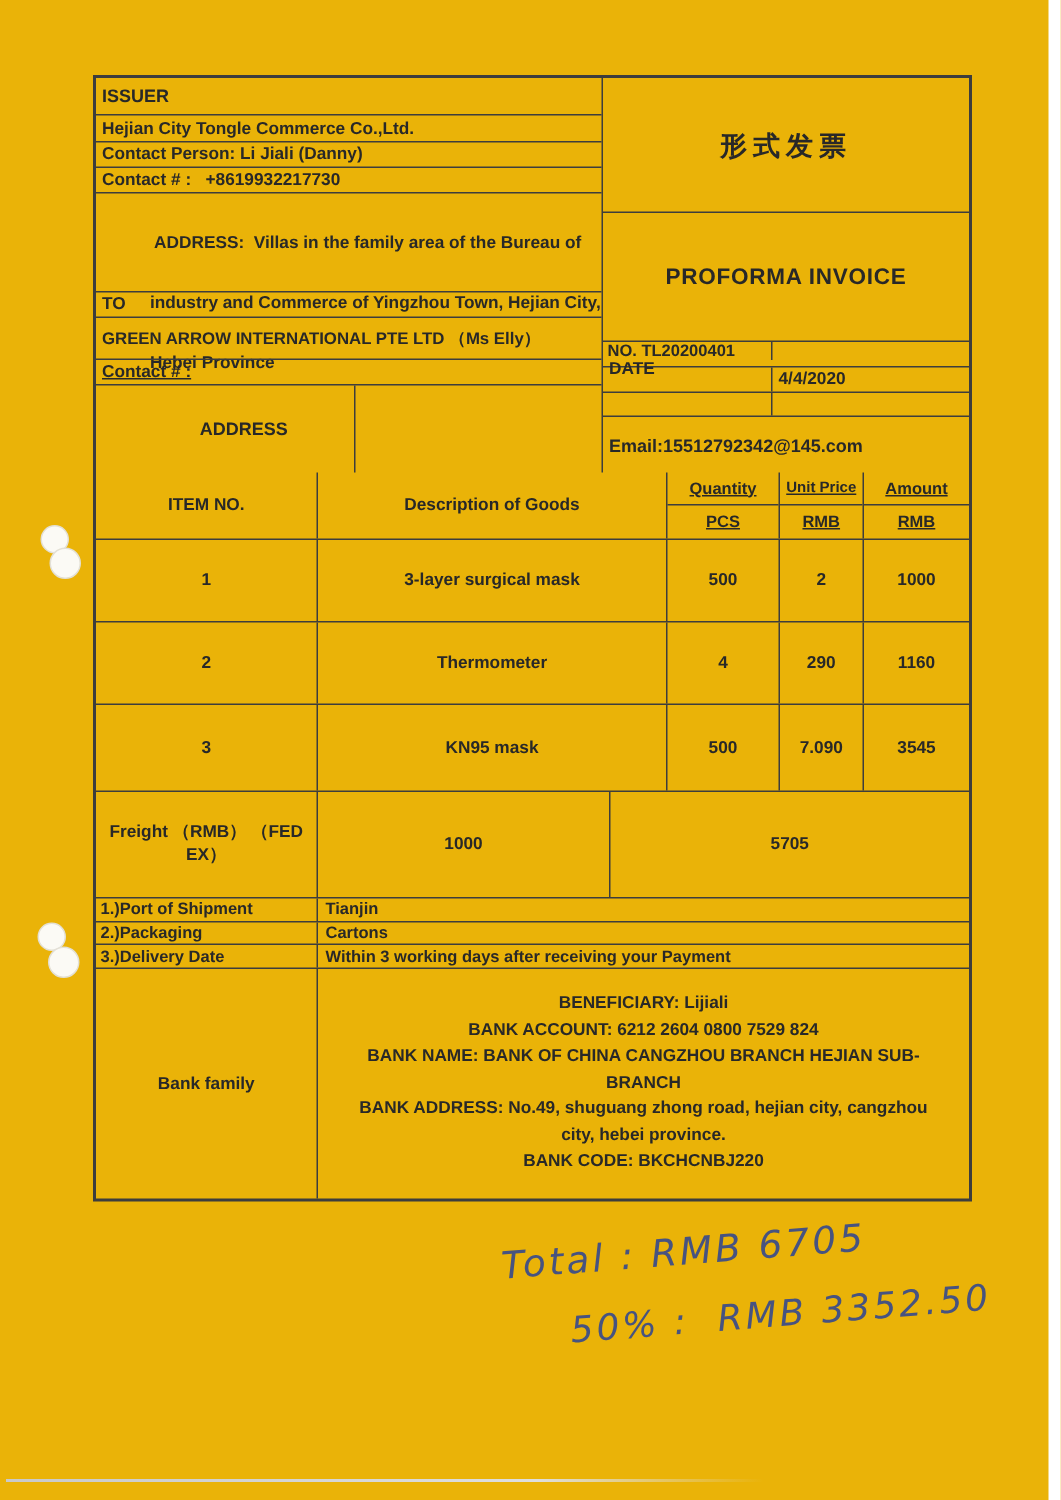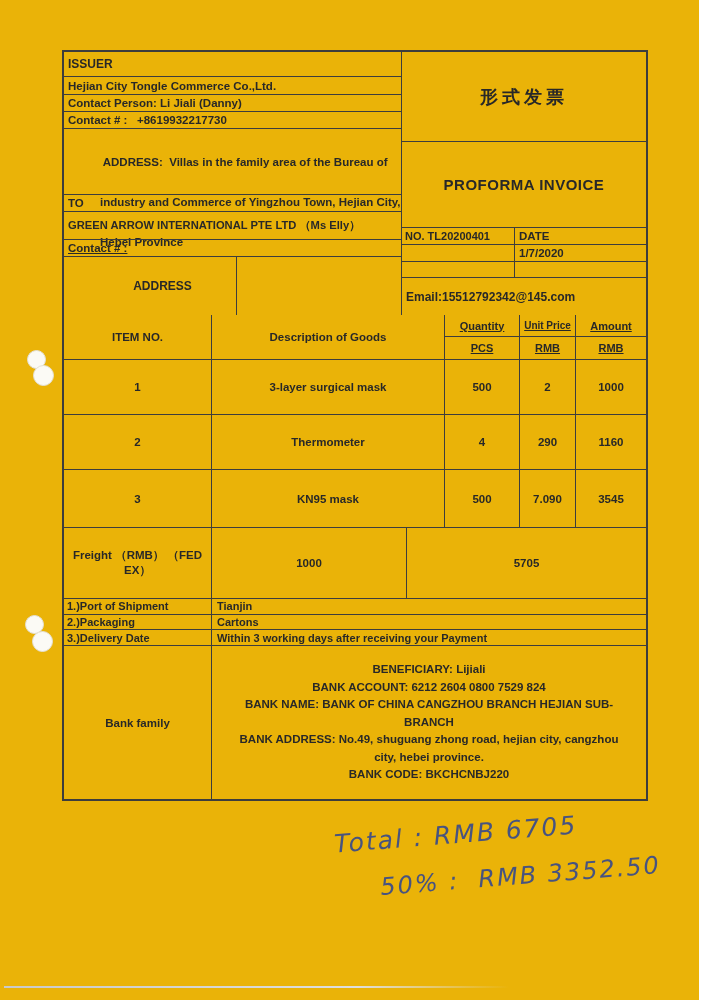--- a/index.html
+++ b/index.html
@@ -29,21 +29,21 @@
   .r-contact2 { height:17px;text-decoration:underline; }
   .r-addr2    { flex:1; border-bottom:none; padding:0; display:flex; align-items:stretch; }
   .addr2-label { width:148px; border-right:1.5px solid #3d3d3d; display:flex; align-items:center; justify-content:center; font-size:12px; font-weight:bold;margin-left:25px; }
   .addr2-empty { flex:1; }
   .hdr-right { flex:1; display:flex; flex-direction:column; }
   .r-cn { height:90px; border-bottom:1.5px solid #3d3d3d; display:flex; align-items:center; justify-content:center;
           font-size:18px; font-weight:bold; letter-spacing:4px; font-family:"DejaVu Sans","Liberation Sans",sans-serif; }
   .r-en { height:86px; border-bottom:1.5px solid #3d3d3d; display:flex; align-items:center; justify-content:center;
           font-size:15px; font-weight:bold; letter-spacing:0.5px; }
   .r-nodate, .r-dateval, .r-gap { display:flex; border-bottom:1.5px solid #3d3d3d; }
-  .r-nodate { height:17px; } .r-dateval { height:17px; } .r-gap { height:16px; }
+  .r-nodate { height:17px;flex-direction:column; } .r-dateval { height:17px; } .r-gap { height:16px; }
   .cell-no { width:113px; border-right:1.5px solid #3d3d3d; padding-left:3px; font-size:11px; font-weight:bold; display:flex; align-items:center; white-space:pre-wrap; }
   .cell-date { flex:1; padding-left:4px; font-size:11.5px; font-weight:bold; display:flex; align-items:center; }
   .r-email { flex:1; display:flex; align-items:center; padding-left:4px; font-size:12px; font-weight:bold; }
   
   .items { height:284px; display:flex; flex-direction:column; }
   .irow { display:flex; border-bottom:1.5px solid #3d3d3d; }
   .ic { border-right:1.5px solid #3d3d3d; display:flex; align-items:center; justify-content:center; text-align:center; font-weight:bold; font-size:11.5px; white-space:pre-wrap; }
   .ic:last-child { border-right:none; }
   .c1 { width:148px; } .c2 { width:233px; } .c3 { width:75px; } .c4 { width:56px; } .c5 { flex:1; }
   .ihead { height:45px; }
@@ -113,21 +113,21 @@
 
       <div class="hdr-right">
         <div class="r-cn">形式发票</div>
         <div class="r-en">PROFORMA INVOICE</div>
         <div class="r-nodate">
           <div class="cell-no">NO. TL20200401</div>
           <div class="cell-date">DATE</div>
         </div>
         <div class="r-dateval">
           <div class="cell-no"></div>
-          <div class="cell-date">1/7/2020</div>
+          <div class="cell-date">4/4/2020</div>
         </div>
         <div class="r-gap">
           <div class="cell-no"></div>
           <div class="cell-date"></div>
         </div>
         <div class="r-email">Email:15512792342@145.com</div>
       </div>
     </div>
 
     <div class="items">

